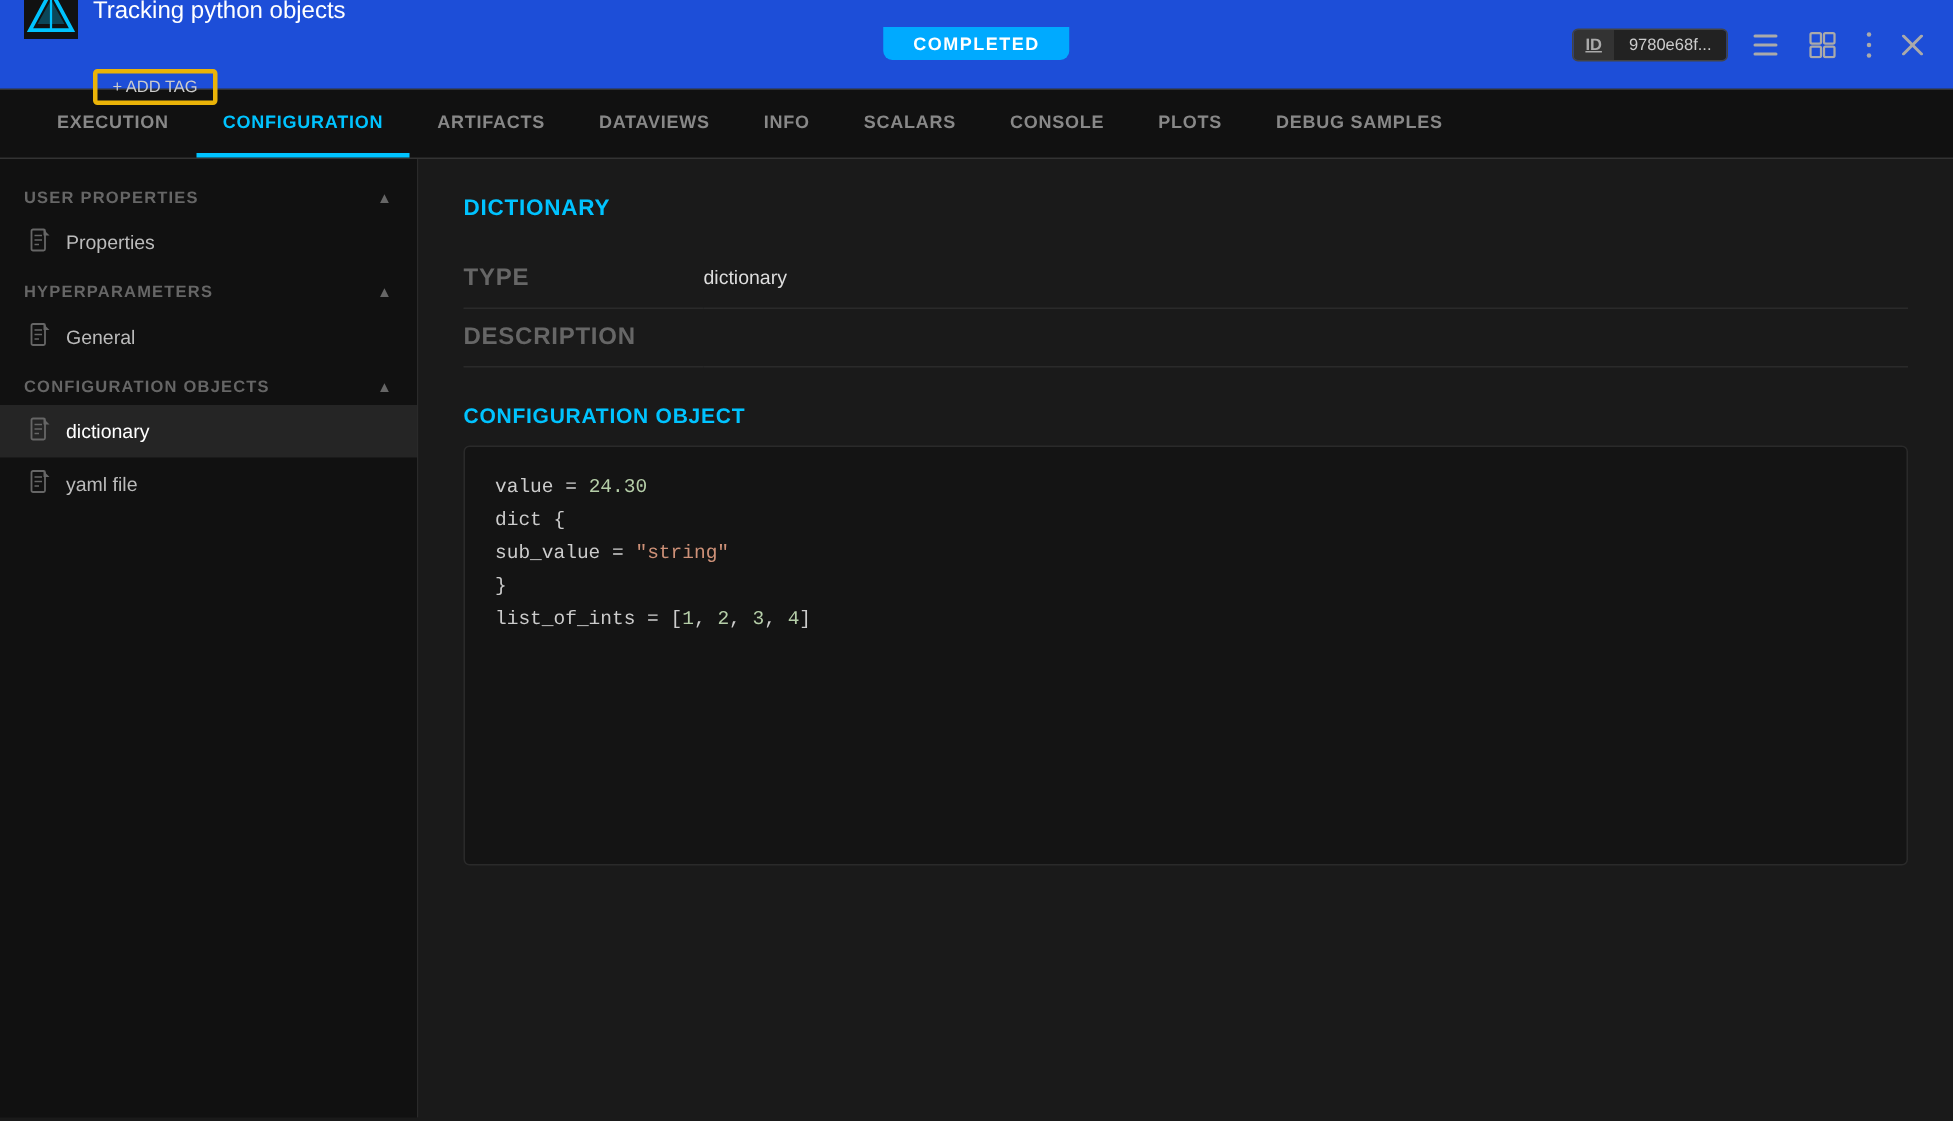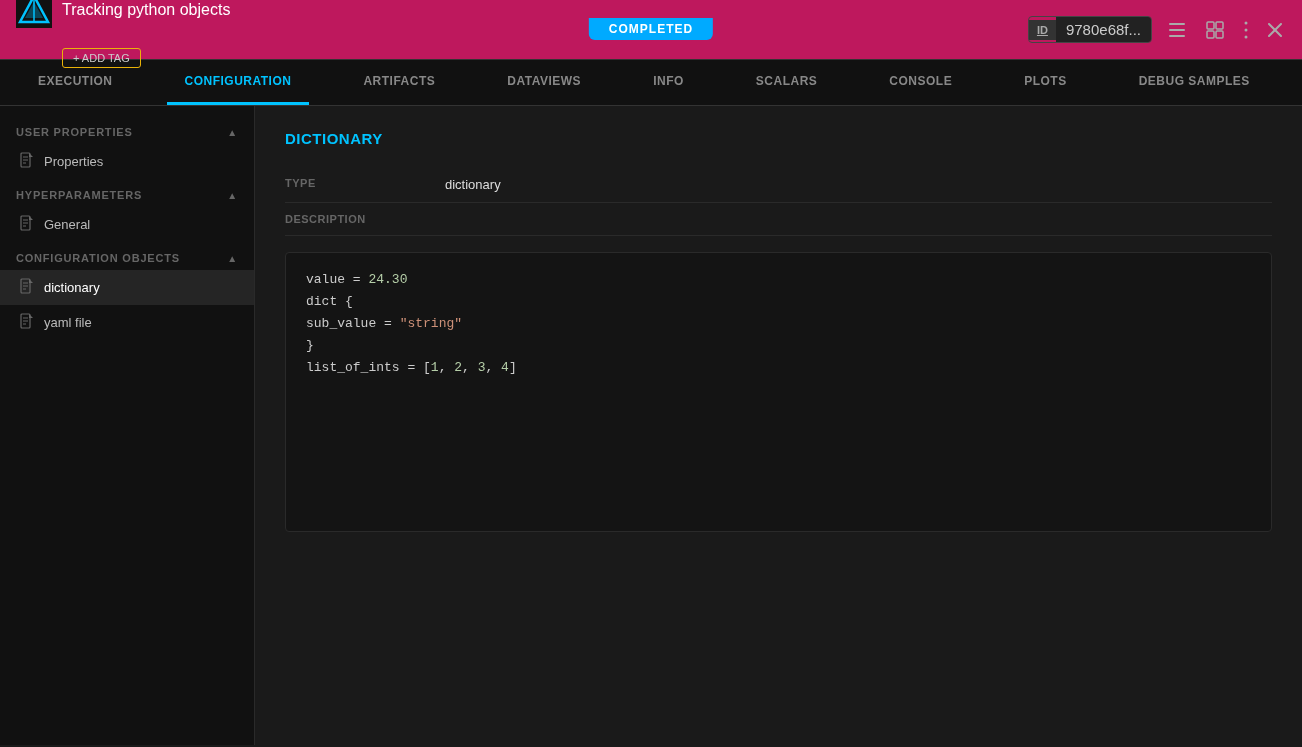--- a/index.html
+++ b/index.html
@@ -8,21 +8,21 @@
       color: #e0e0e0;
       font-family: 'Segoe UI', Arial, sans-serif;
       font-size: 13px;
       width: 1302px;
       height: 747px;
       overflow: hidden;
     }
 
     
     .top-bar {
-      background: #be185d;
+      background: #1d4ed8;
       height: 60px;
       display: flex;
       align-items: center;
       padding: 0 16px;
       border-bottom: 1px solid #333;
       position: relative;
     }
     .top-bar-left {
       display: flex;
       align-items: center;
@@ -40,21 +40,21 @@
     }
     .app-title {
       color: #fff;
       font-size: 16px;
       font-weight: 500;
     }
     .add-tag-btn {
       margin-left: 46px;
       margin-top: 20px;
       background: transparent;
-      border: 1px solid #eab308;
+      border: 3px solid #eab308;
       color: #ccc;
       padding: 3px 10px;
       border-radius: 3px;
       cursor: pointer;
       font-size: 11px;
       display: flex;
       align-items: center;
       gap: 4px;
     }
 
@@ -93,42 +93,41 @@
       color: #aaa;
       padding: 4px 8px;
       font-size: 11px;
       font-weight: 700;
       text-decoration: underline;
     }
     .id-value {
       background: #222;
       color: #ccc;
       padding: 4px 10px;
-      font-size: 15px;
+      font-size: 11px;
     }
     .icon-btn {
       background: transparent;
       border: none;
       color: #aaa;
       cursor: pointer;
       padding: 4px;
       font-size: 18px;
       display: flex;
       align-items: center;
       justify-content: center;
     }
 
     
     .tabs-bar {
       background: #111;
       display: flex;
       align-items: center;
       border-bottom: 1px solid #333;
       padding: 0 20px;
-      gap: 36px;
     }
     .tab {
       color: #888;
       font-size: 12px;
       font-weight: 600;
       letter-spacing: 0.5px;
       padding: 14px 18px;
       cursor: pointer;
       border-bottom: 3px solid transparent;
       white-space: nowrap;
@@ -139,21 +138,21 @@
     }
 
     
     .main-layout {
       display: flex;
       height: calc(747px - 60px - 48px);
     }
 
     
     .sidebar {
-      width: 255px;
+      width: 279px;
       background: #111;
       border-right: 1px solid #2a2a2a;
       overflow-y: auto;
       padding: 10px 0;
     }
     .sidebar-section-header {
       display: flex;
       align-items: center;
       justify-content: space-between;
       padding: 10px 16px 6px 16px;
@@ -213,21 +212,21 @@
     }
     .info-table tr {
       border-bottom: 1px solid #2a2a2a;
     }
     .info-table td {
       padding: 10px 0;
       vertical-align: top;
     }
     .info-table td:first-child {
       color: #666;
-      font-size: 11px;
+      font-size: 16px;
       font-weight: 700;
       letter-spacing: 0.5px;
       width: 160px;
     }
     .info-table td:last-child {
       color: #ddd;
       font-size: 13px;
     }
 
     
@@ -396,20 +395,21 @@
         <td>TYPE</td>
         <td>dictionary</td>
       </tr>
       <tr>
         <td>DESCRIPTION</td>
         <td></td>
       </tr>
     </tbody>
       </table>
 
+    <div class="config-object-title">CONFIGURATION OBJECT</div>
     <div class="code-block" id="code-block">
         <div>value = <span class="num">24.30</span></div>
         <div>dict {</div>
         <div>    sub_value = <span class="str">"string"</span></div>
         <div>}</div>
         <div>list_of_ints = [<span class="num">1</span>, <span class="num">2</span>, <span class="num">3</span>, <span class="num">4</span>]</div>
       </div>
   </div>
 </div>
 

